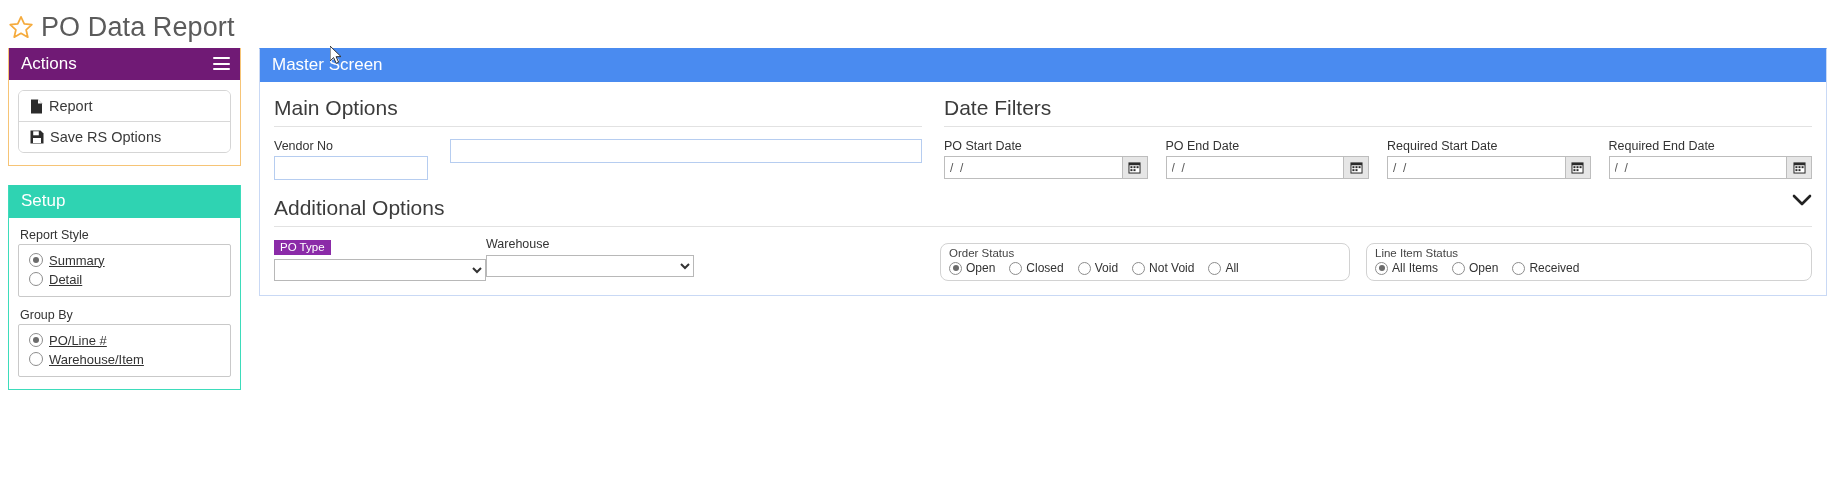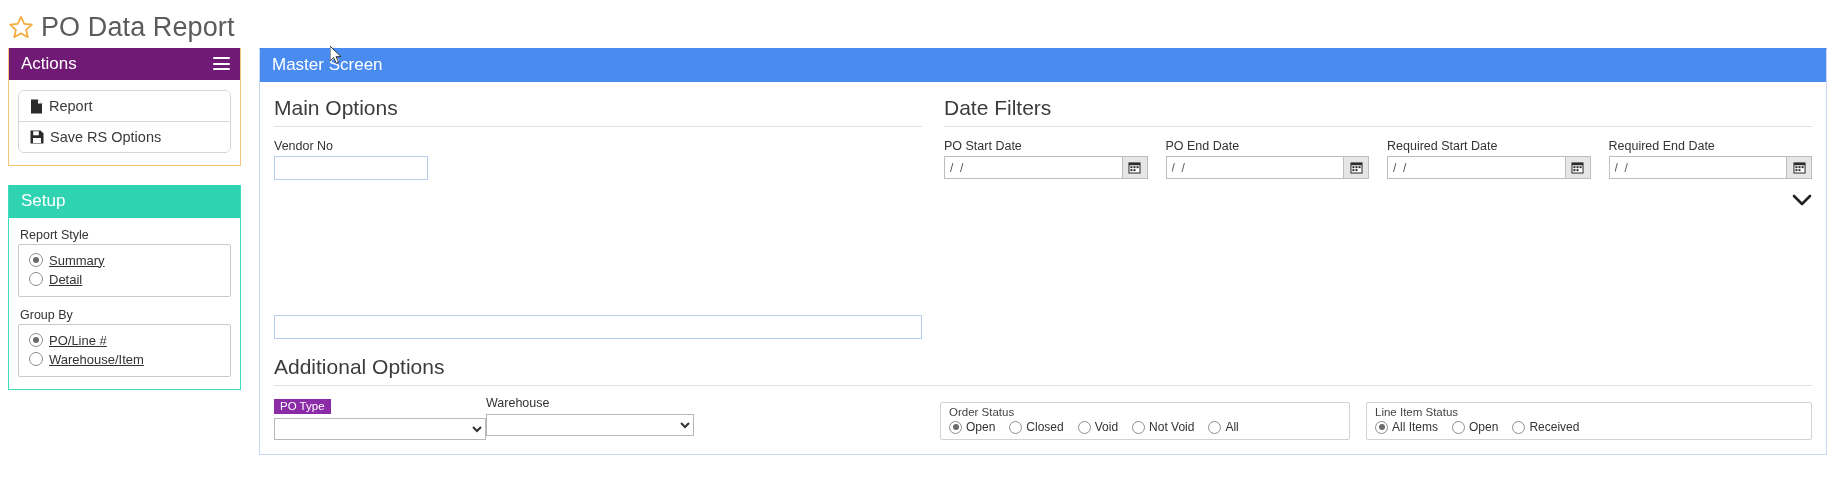--- a/index.html
+++ b/index.html
@@ -113,21 +113,21 @@
 
   .sub-label { font-size: 12.5px; color:#333; margin-bottom: 3px; }
 
   .text-input {
     border: 1px solid #b6cdf0; background:#fff; height: 24px;
     font-size: 13px; padding: 2px 5px; width: 100%;
     font-family: "Liberation Sans", sans-serif; color:#333;
     outline: none;
   }
 
-  .fields-row { display:flex; gap: 22px; flex-direction: column; }
+  .fields-row { display:flex; gap: 22px; }
   #vendor-no-field { width: 154px; flex: 0 0 154px; }
   #vendor-field { flex: 1 1 auto; }
 
   
   #date-fields { display:flex; gap: 18px; }
   .date-field { flex: 1 1 0; min-width: 0; }
   .date-input-wrap { display:flex; }
   .date-input {
     flex: 1 1 auto; min-width: 0;
     border:1px solid #bdbdbd; border-right:none; height:23px;
@@ -156,21 +156,21 @@
   }
   .plain-label { font-size:12.5px; color:#333; margin-bottom: 4px; display:block; }
 
   select.dropdown {
     width: 100%; height: 22px; font-size: 12px;
     border: 1px solid #b8b8b8; background:#fff; color:#333;
     font-family:"Liberation Sans", sans-serif;
   }
 
   .status-box {
-    border: 1px solid #d2d2d2; border-radius: 2px;
+    border: 1px solid #d2d2d2; border-radius: 8px;
     padding: 3px 8px 5px 8px; background:#fff;
   }
   .status-box-title { font-size: 11.5px; color:#444; margin-bottom: 2px; }
   .status-options { display:flex; align-items:center; gap: 14px; }
   .status-option { display:flex; align-items:center; gap:4px; cursor:pointer; }
   .status-option span { font-size: 12px; color:#333; white-space:nowrap; }
 
   #order-status-col { margin-left: 18px; width: 410px; flex: 0 0 410px; }
   #line-status-col { margin-left: 16px; flex: 1 1 auto; }
 

